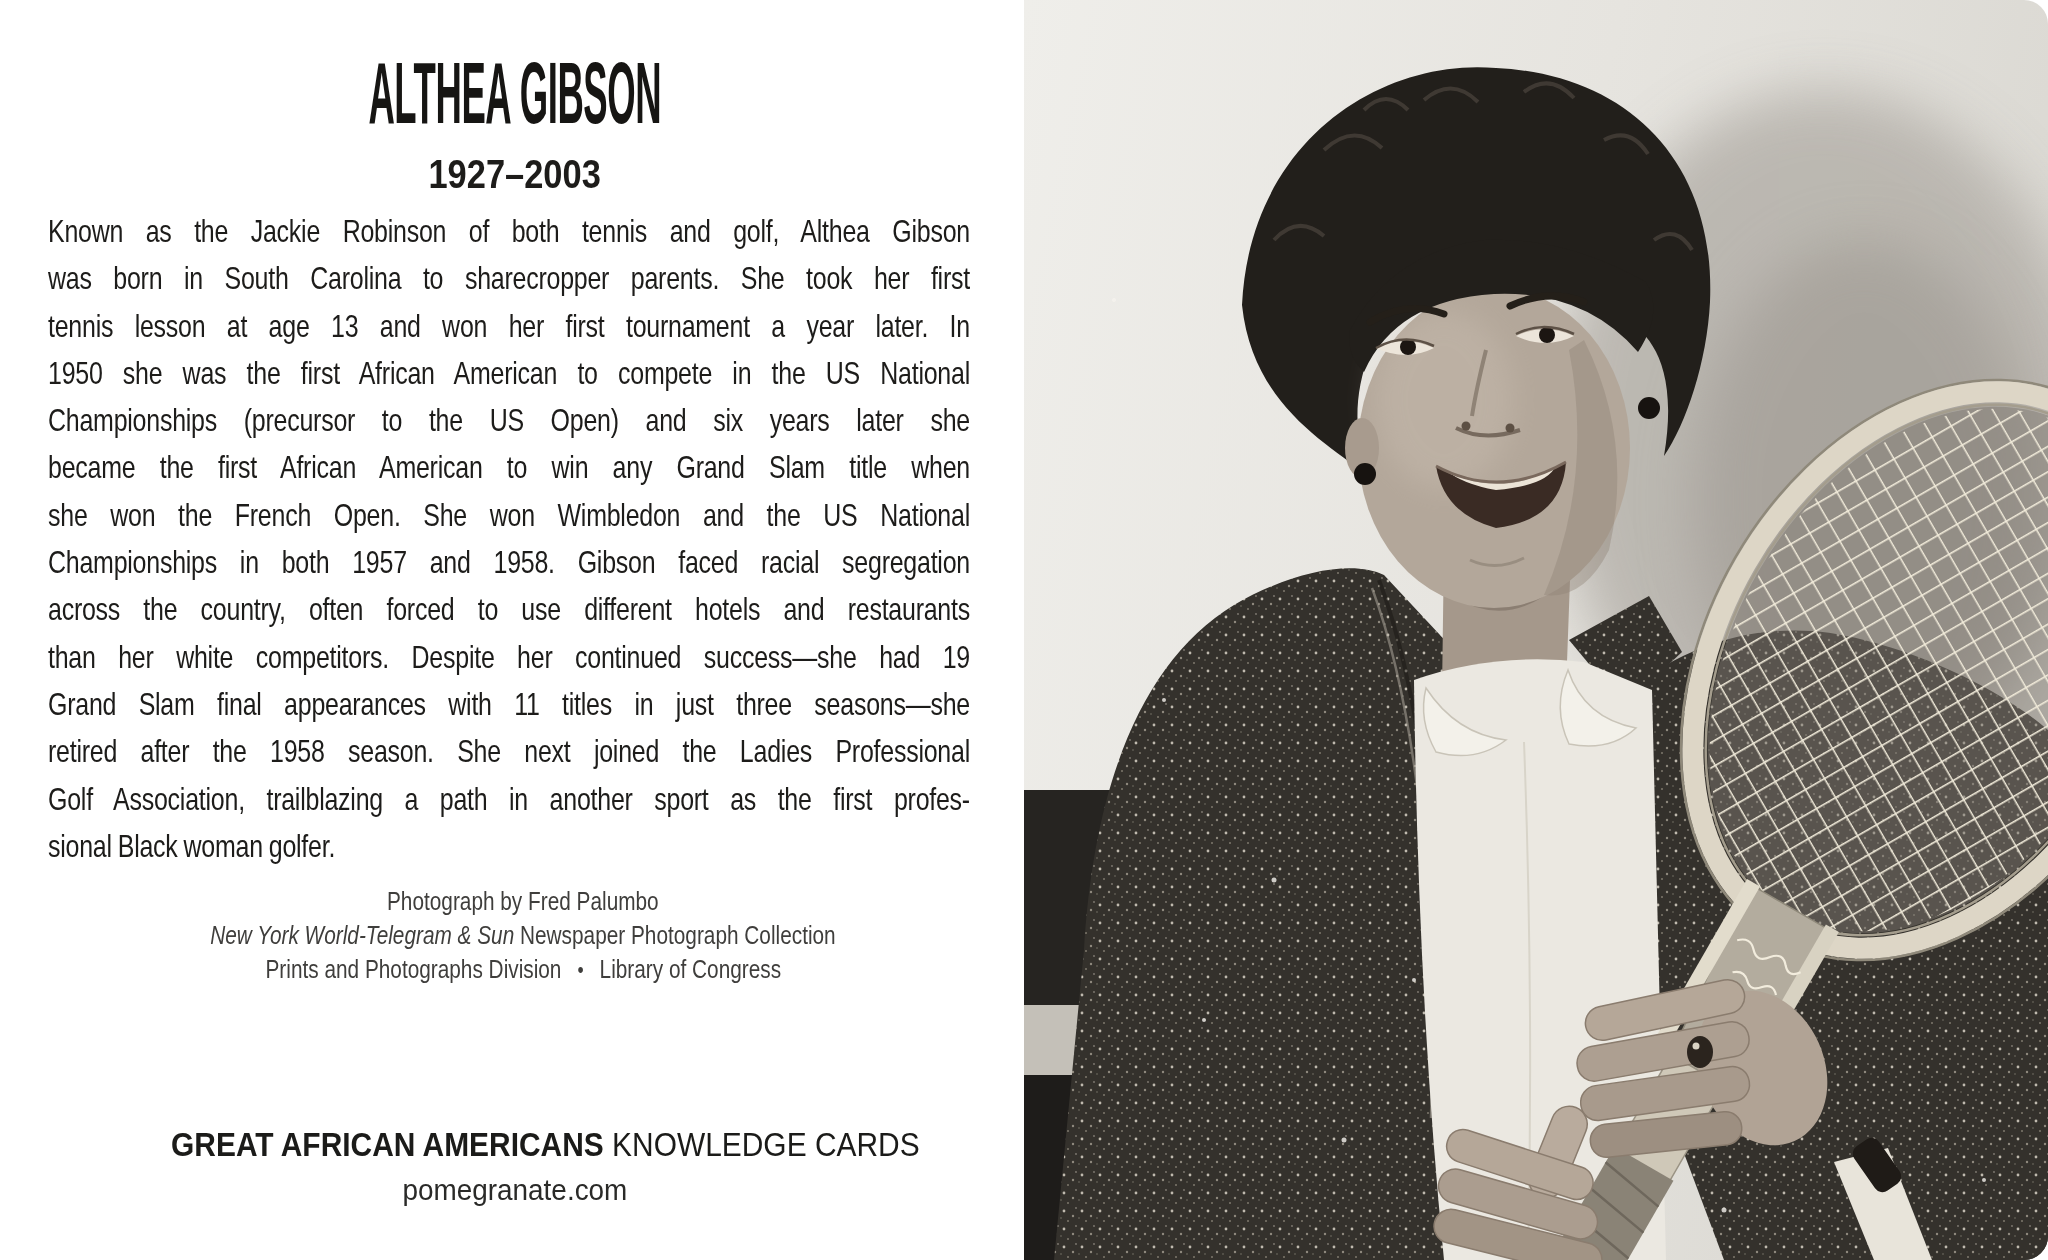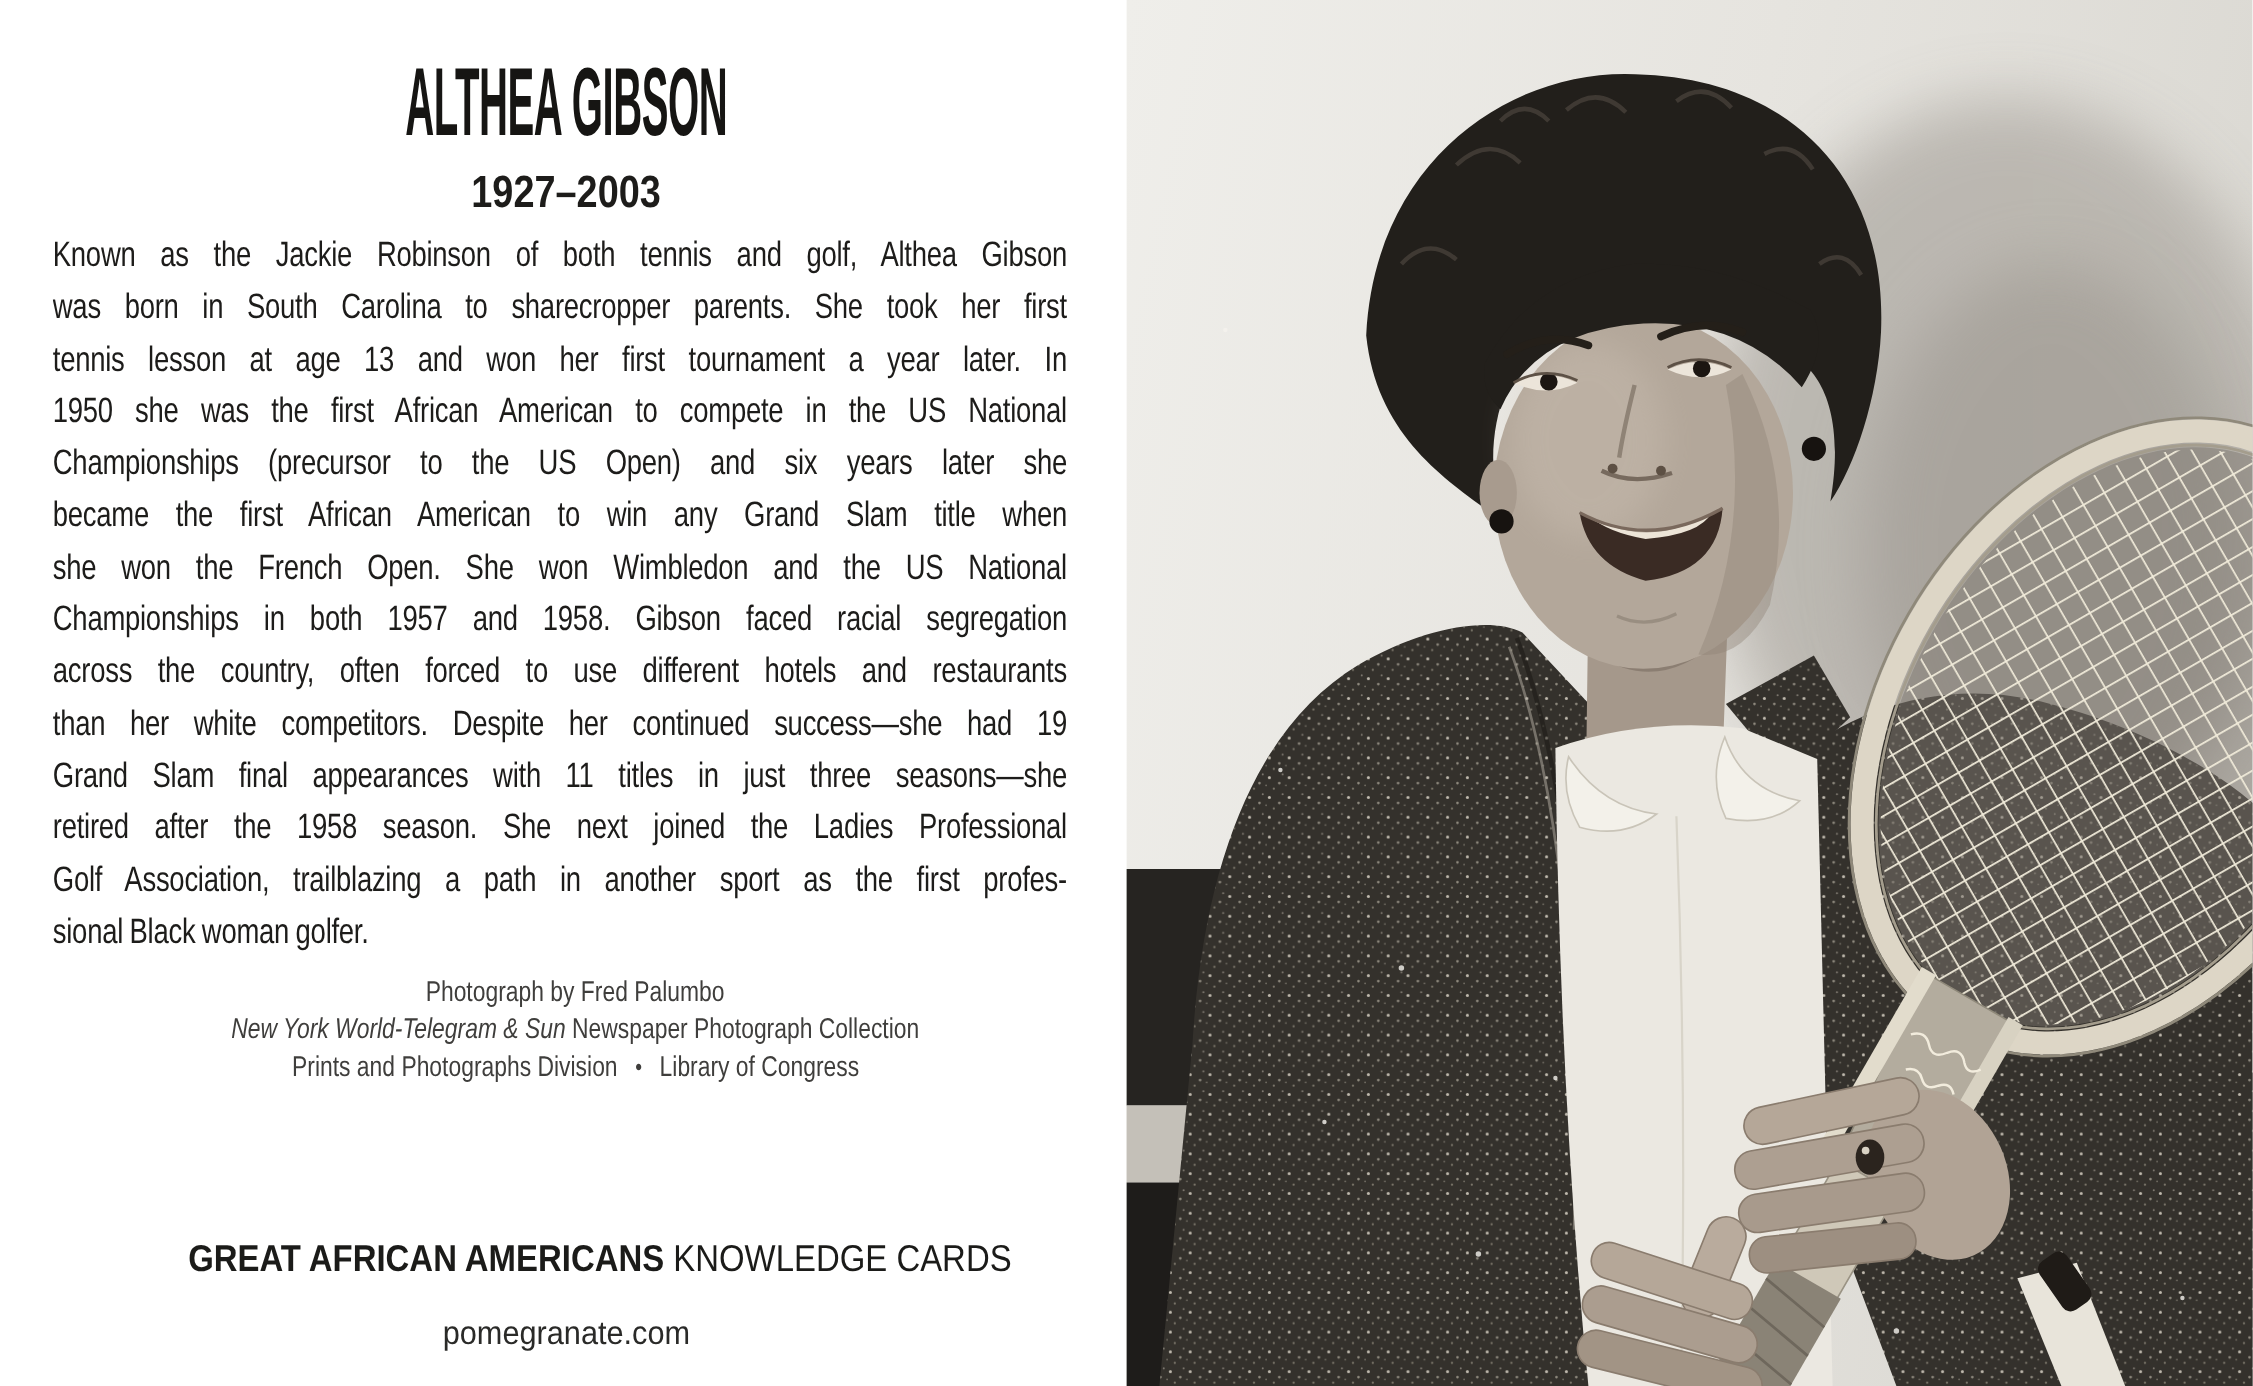--- a/index.html
+++ b/index.html
@@ -1,17 +1,17 @@
 <!DOCTYPE html>
 <html><head>
 <meta charset="utf-8">
 <style>
   html,body{margin:0;padding:0;background:#ffffff;}
   .stage{position:relative;width:2048px;height:1260px;background:#ffffff;overflow:hidden;
-         font-family:"Liberation Sans",sans-serif;color:#1d1c1a;}
+         font-family:"Liberation Sans",sans-serif;color:#1d1c1a;border-radius:24px;}
   
   .title{position:absolute;top:49px;left:0;width:1030px;text-align:center;margin:0;
          font-size:88px;font-weight:bold;line-height:1;color:#161513;}
   .title .cond{display:inline-block;transform:scaleX(0.415);transform-origin:center;
                white-space:nowrap;letter-spacing:-1px;}
   .dates{position:absolute;top:154px;left:0;width:1030px;text-align:center;
          font-size:41px;font-weight:bold;line-height:1;color:#1d1c1a;}
   .dates .cond{display:inline-block;transform:scaleX(0.84);transform-origin:center;white-space:nowrap;}
   .bio{position:absolute;top:208px;left:48px;width:922px;}
   .bio-line{height:47.3px;overflow:hidden;}
@@ -22,21 +22,21 @@
   .credits{position:absolute;top:884px;left:0;width:1030px;text-align:center;color:#3f3e3c;}
   .credit-line{line-height:34px;font-size:26px;margin-left:16px;}
   .credit-line .cond2{display:inline-block;transform:scaleX(0.8);transform-origin:center;white-space:nowrap;}
   .credit-line .it{font-style:italic;}
   .credit-line .bullet{display:inline-block;margin:0 20px;font-size:22px;vertical-align:1px;}
   .footer-series{position:absolute;top:1124px;left:0;width:1030px;text-align:center;
                  font-size:34px;line-height:40px;color:#1b1b19;padding-left:30px;}
   .footer-series .cond3{display:inline-block;transform:scaleX(0.88);transform-origin:center;white-space:nowrap;}
   .footer-series .b{font-weight:bold;}
   .footer-site{position:absolute;top:1172px;left:0;width:1030px;text-align:center;
-               font-size:30px;line-height:36px;color:#2a2a28;margin-top:23px;}
+               font-size:30px;line-height:36px;color:#2a2a28;}
   .footer-site .cond3{display:inline-block;transform:scaleX(0.93);transform-origin:center;white-space:nowrap;}
   
   .photo{position:absolute;top:0;left:1024px;width:1024px;height:1260px;}
   .photo svg{display:block;}
 </style>
 </head>
 <body>
 
 <div class="stage">
 

